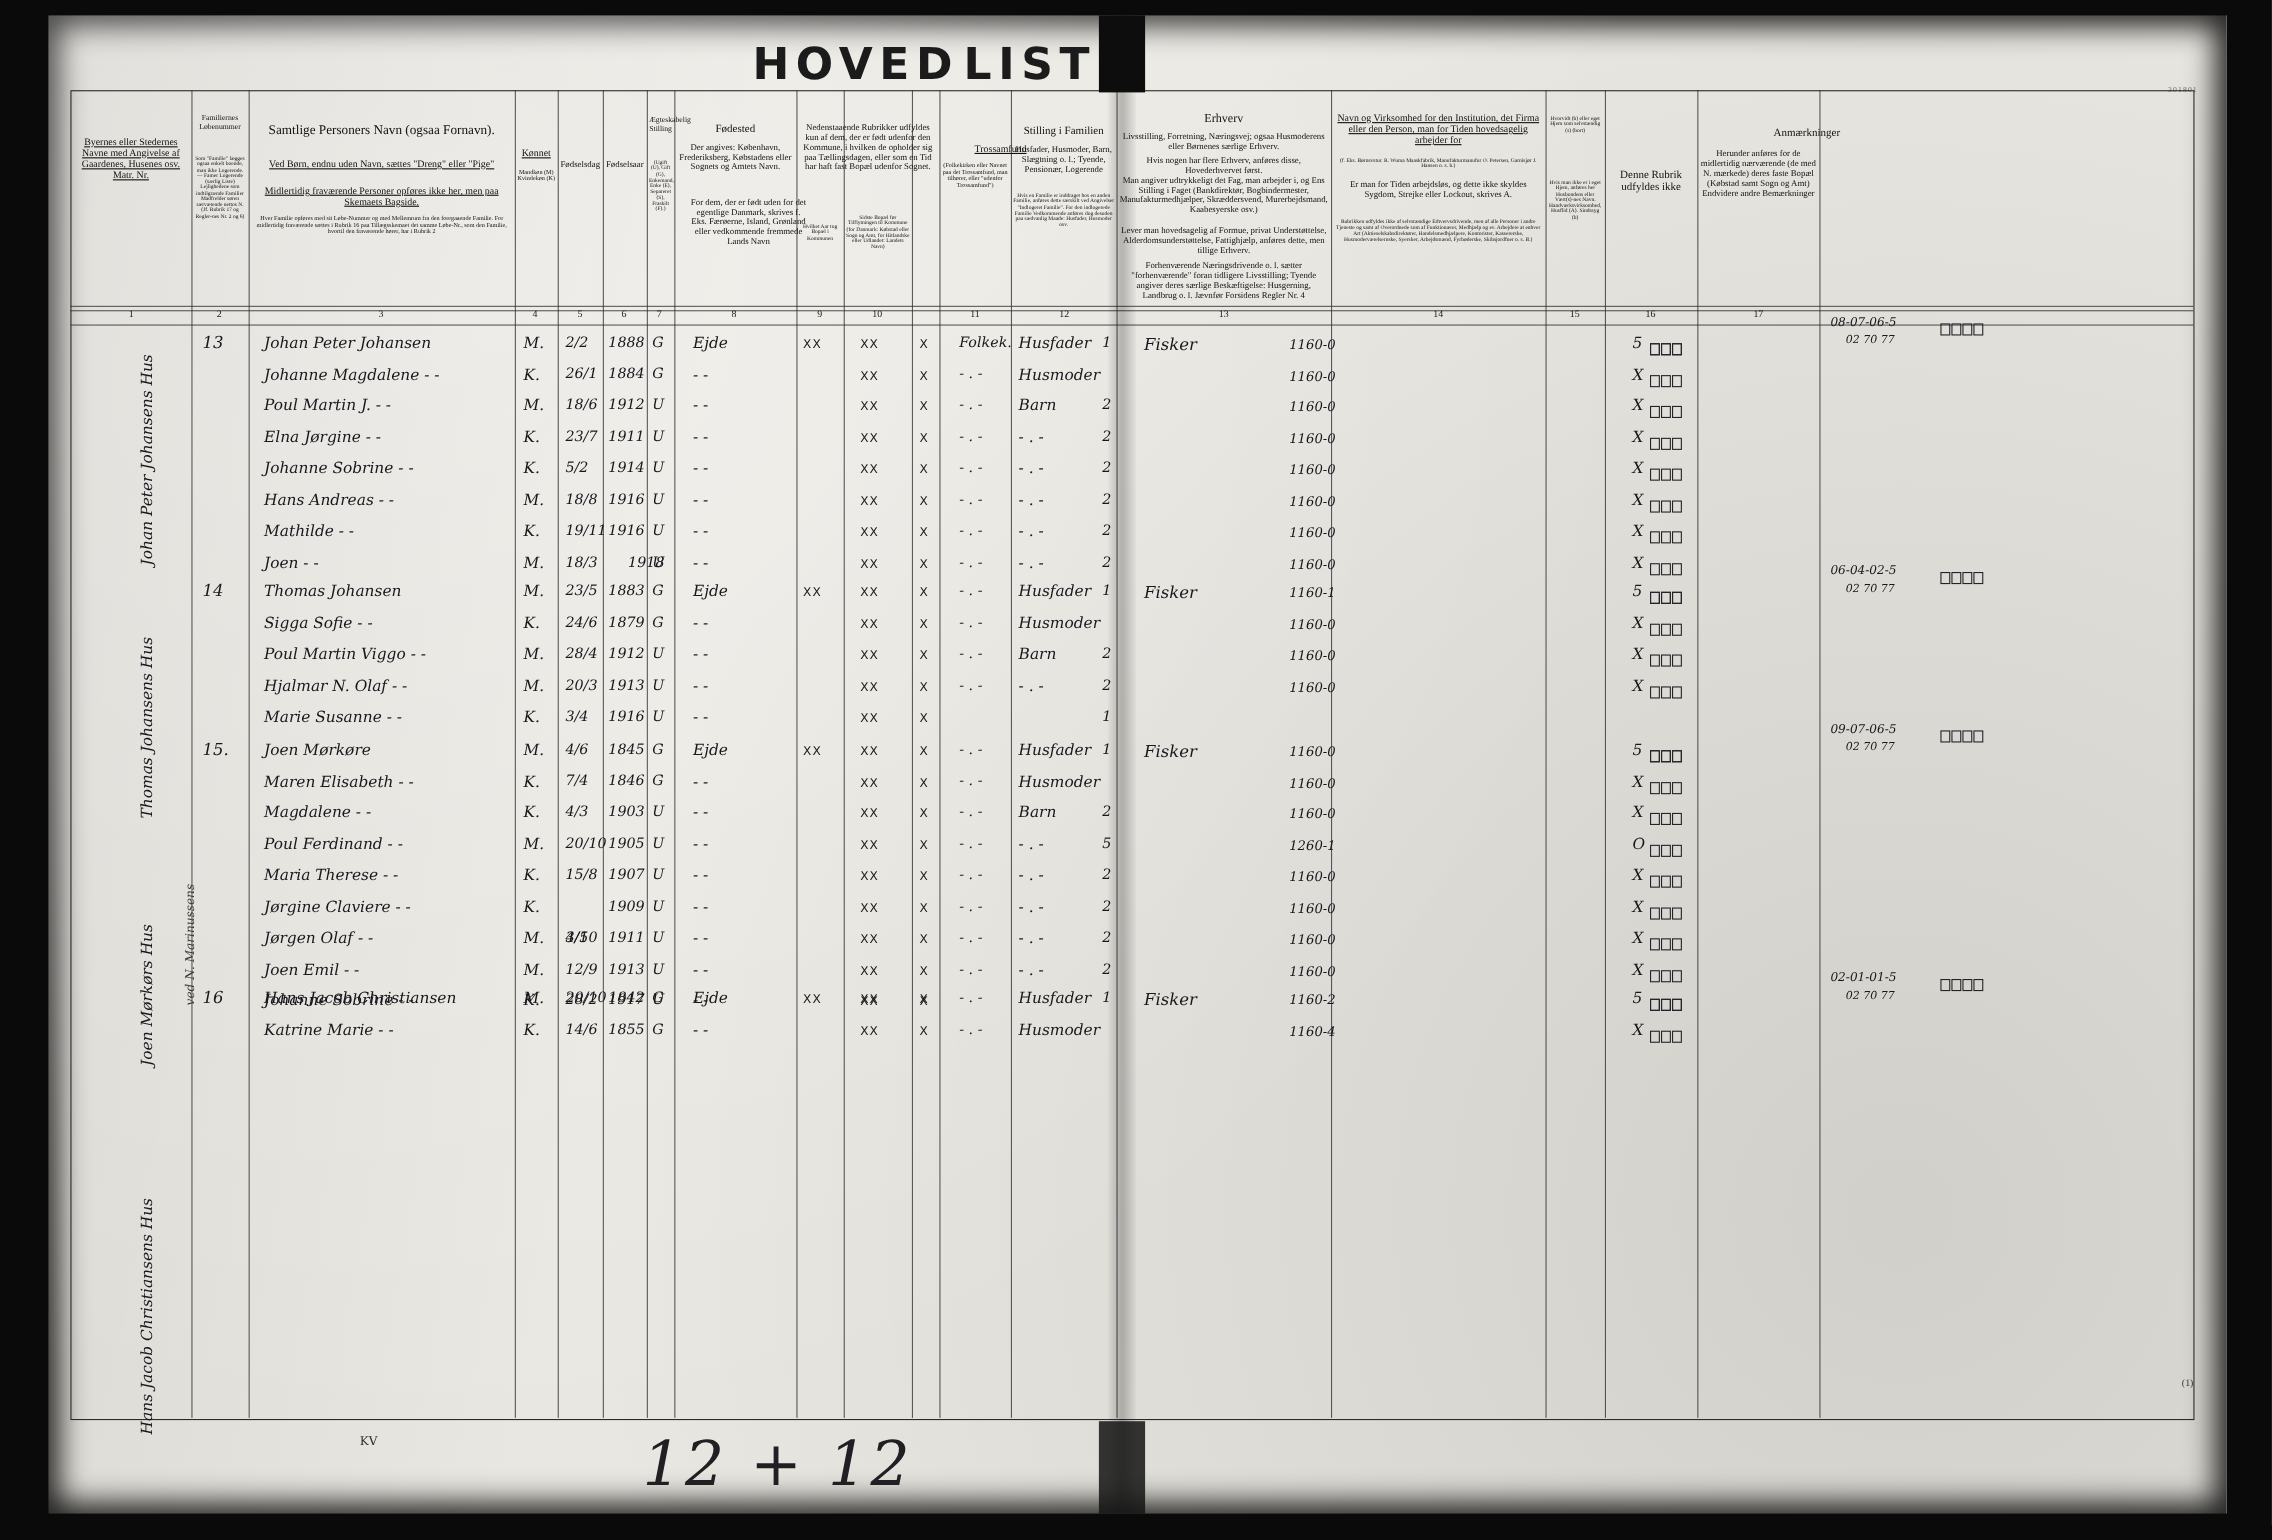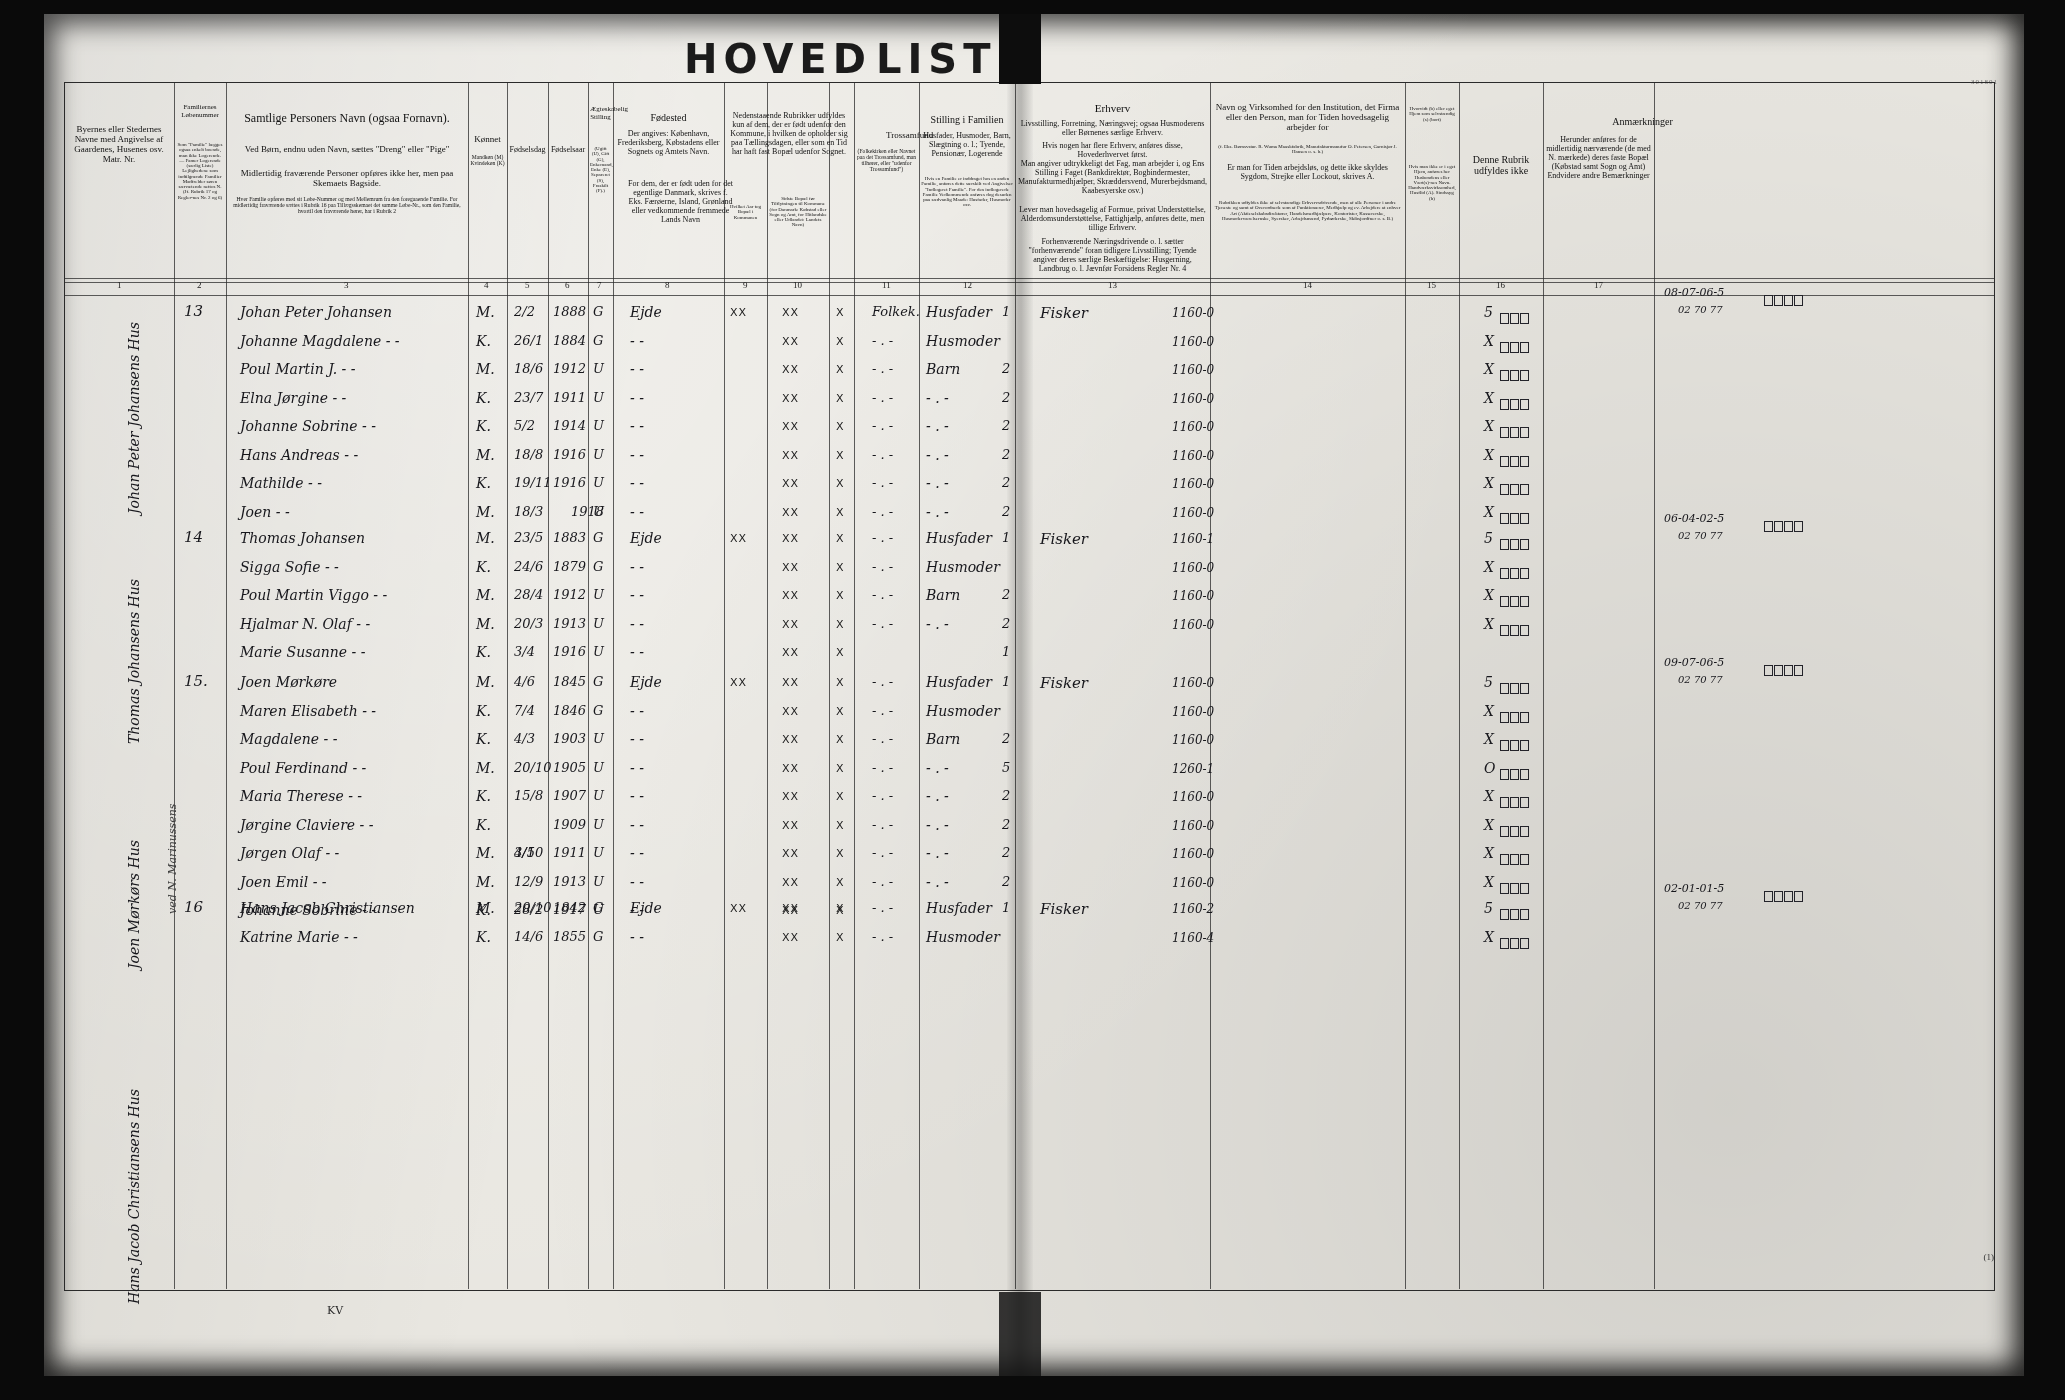--- a/index.html
+++ b/index.html
@@ -50,21 +50,21 @@
   .hl{position:absolute;left:0;width:1930px;height:1px;background:#2a2a2a;opacity:.75;}
   .border-out{position:absolute;left:0;top:0;width:1929px;height:1207px;border:1px solid #2a2a2a;}
 
   .hcell{
     position:absolute;text-align:center;color:#121212;
     font-family:"Liberation Serif",serif;line-height:1.12;
     padding:2px 2px 0 2px;box-sizing:border-box;
   }
   .t7{font-size:7px;}
   .t8{font-size:8px;}
-  .t9{font-size:9px;}
+  .t9{font-size:9px;text-decoration:underline;}
   .t10{font-size:10px;}
   .t11{font-size:11px;}
   .t12{font-size:12px;}
   .tiny{font-size:5.6px;line-height:1.1;}
   .vtiny{font-size:5px;line-height:1.05;}
 
   .numrow{position:absolute;top:332px;height:16px;}
   .numrow span{position:absolute;font-size:9px;color:#1a1a1a;}
 
   
@@ -556,16 +556,17 @@
       </div>
 
     <div id="marginlayer" style="position:absolute;left:0;top:0;width:1980px;height:1362px;">
         <div class="hw h14 rot" style="left:82px;top:500px;">Johan Peter Johansens Hus</div>
         <div class="hw h14 rot" style="left:82px;top:730px;">Thomas Johansens Hus</div>
         <div class="hw h14 rot" style="left:82px;top:955px;">Joen Mørkørs Hus</div>
         <div class="hw h14 rot" style="left:82px;top:1290px;">Hans Jacob Christiansens Hus</div>
         <div class="hw h11 rot" style="left:122px;top:900px;color:#3a3a3a;">ved N. Marinussens</div>
       </div>
 
+    <div class="bigsum">12 + 12</div>
     <div class="kv">KV</div>
     <div class="note1">(1)</div>
   </div>
 </div>
 
 </body></html>

